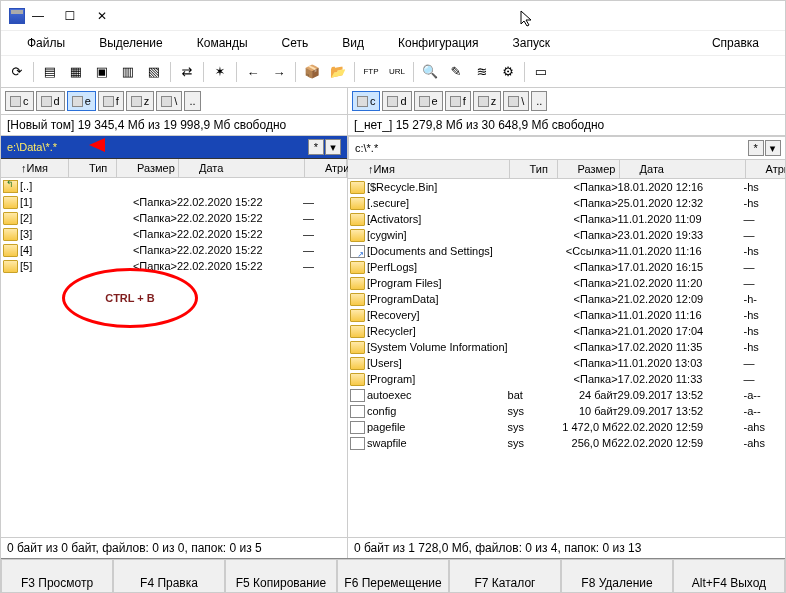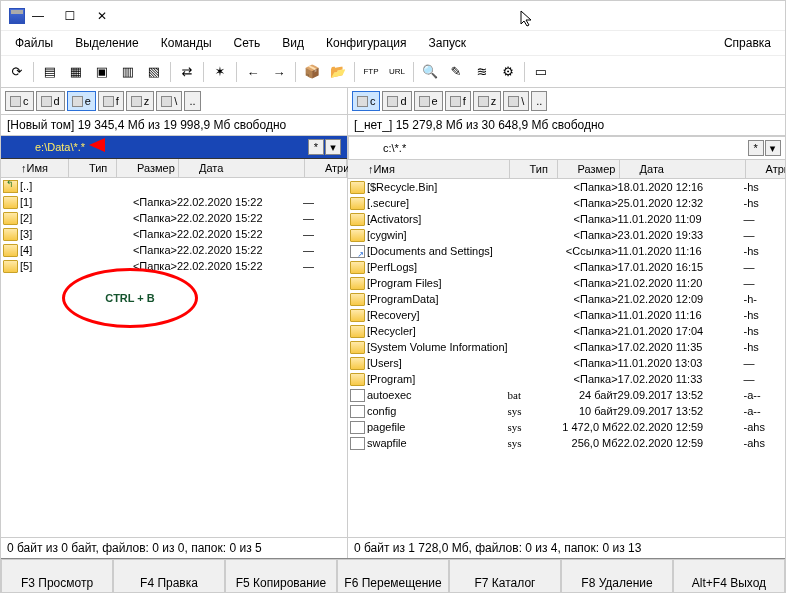--- a/index.html
+++ b/index.html
@@ -3,64 +3,64 @@
 <meta charset="utf-8">
 <style>
 * { box-sizing: border-box; margin: 0; padding: 0; font-family: Tahoma, Arial, sans-serif; font-size: 11px; }
 body { background: #fff; width: 786px; height: 593px; overflow: hidden; border: 1px solid #ccc; }
 .titlebar { height: 30px; display: flex; align-items: center; padding: 0 8px; border-bottom: 1px solid #eee; }
 .titlebar-icon { width: 16px; height: 16px; margin-right: 6px; background: linear-gradient(#4a6fd8, #2a4fb8); border: 1px solid #2a4fb8; position: relative; }
 .titlebar-icon::after { content: ""; position: absolute; top: 1px; left: 1px; right: 1px; height: 4px; background: #aaa; }
 .titlebar-title { flex: 1; font-size: 12px; }
 .winbtns { display: flex; gap: 18px; }
 .winbtn { width: 14px; height: 14px; cursor: pointer; display: flex; align-items: center; justify-content: center; font-size: 12px; }
-.menubar { display: flex; padding: 2px 4px; gap: 2px; border-bottom: 1px solid #eee; }
+.menubar { display: flex; padding: 2px 16px; gap: 14px; border-bottom: 1px solid #eee; }
 .menuitem { padding: 3px 10px; cursor: pointer; font-size: 12px; }
 .menu-spacer { flex: 1; }
 .toolbar { height: 32px; display: flex; align-items: center; padding: 2px 4px; gap: 2px; border-bottom: 1px solid #ccc; }
 .tbtn { width: 24px; height: 24px; border: 1px solid transparent; display: flex; align-items: center; justify-content: center; cursor: pointer; font-size: 13px; }
 .tsep { width: 1px; height: 20px; background: #ccc; margin: 0 2px; }
 .panels { display: flex; height: 470px; }
 .panel { flex: 1; display: flex; flex-direction: column; border-right: 1px solid #ccc; }
 .panel:last-child { border-right: none; }
 .drive-row { display: flex; padding: 3px 4px; gap: 2px; border-bottom: 1px solid #ccc; }
 .drive-btn { height: 20px; padding: 1px 4px; border: 1px solid #888; background: #f0f0f0; cursor: pointer; font-size: 11px; display: flex; align-items: center; gap: 2px; }
 .drive-btn.active { border: 1px solid #2a6fd8; background: #cde6ff; }
 .drive-ico { width: 11px; height: 11px; background: #ddd; border: 1px solid #888; }
 .free-row { padding: 3px 6px; font-size: 12px; border-bottom: 1px solid #ccc; }
 .path-row { background: #1846b5; color: #ffec66; padding: 3px 6px; font-size: 12px; display: flex; align-items: center; border-bottom: 1px solid #333; position: relative; }
-.path-row .path { flex: 1; margin-left: 28px; }
+.path-row .path { flex: 1; }
 .path-btns { display: flex; gap: 1px; }
 .path-btn { width: 16px; height: 16px; background: #f0f0f0; border: 1px solid #888; color: #000; cursor: pointer; display: flex; align-items: center; justify-content: center; font-size: 11px; }
 .cols { display: flex; background: #f0f0f0; border-bottom: 1px solid #ccc; }
 .col { padding: 3px 20px; border-right: 1px solid #ccc; font-size: 11px; cursor: pointer; }
 .col.name { flex: 1; }
 .col.type { width: 48px; }
 .col.size { width: 62px; text-align: right; }
 .col.date { width: 126px; }
 .col.attr { width: 42px; }
 .filelist { flex: 1; overflow: auto; }
 .row { display: flex; align-items: center; padding: 0 2px; height: 16px; font-size: 12px; }
 .row .fico { width: 15px; height: 13px; margin-right: 2px; flex-shrink: 0; }
 .fico.folder { background: linear-gradient(#ffe9a8, #f7c948); border: 1px solid #c9a227; border-radius: 1px; }
 .fico.link { background: #fff; border: 1px solid #888; position: relative; }
 .fico.link::after { content: "↗"; position: absolute; font-size: 8px; right: 0; bottom: -2px; color: #2a6fd8; }
 .fico.file { background: #fff; border: 1px solid #888; }
 .fico.up { background: linear-gradient(#ffe9a8, #f7c948); border: 1px solid #c9a227; position: relative; }
 .fico.up::after { content: "↰"; position: absolute; font-size: 9px; left: 2px; top: -2px; color: #2a7a2a; }
 .row .fname { flex: 1; white-space: nowrap; overflow: hidden; }
-.row .ftype { width: 48px; font-family: Liberation Serif, serif; }
+.row .ftype { width: 48px; }
 .row .fsize { width: 62px; text-align: right; }
 .row .fdate { width: 126px; }
 .row .fattr { width: 42px; }
 .status-row { padding: 3px 6px; font-size: 12px; border-top: 1px solid #ccc; white-space: nowrap; overflow: hidden; }
 .fkeys { display: flex; border-top: 1px solid #888; }
 .fkey { flex: 1; padding: 16px 2px; border: 1px solid #ccc; background: #f0f0f0; text-align: center; cursor: pointer; font-size: 12px; white-space: nowrap; overflow: hidden; }
 .annot-arrow { position: absolute; left: 86px; top: -3px; color: red; pointer-events: none; }
-.annot-oval { position: absolute; left: 62px; top: 268px; width: 136px; height: 60px; border: 3px solid red; border-radius: 50%; display: flex; align-items: center; justify-content: center; color: #14532d; font-weight: bold; font-size: 14px; pointer-events: none; }
+.annot-oval { position: absolute; left: 62px; top: 268px; width: 136px; height: 60px; border: 3px solid red; border-radius: 50%; display: flex; align-items: center; justify-content: center; color: #7f1d1d; font-weight: bold; font-size: 14px; pointer-events: none; }
 .cursor-ptr { position: absolute; left: 520px; top: 10px; pointer-events: none; }
 </style>
 </head>
 <body>
 
 <div class="titlebar">
   <div class="titlebar-icon"></div>
   <div class="winbtns">
     <div class="winbtn">—</div>
     <div class="winbtn">☐</div>

